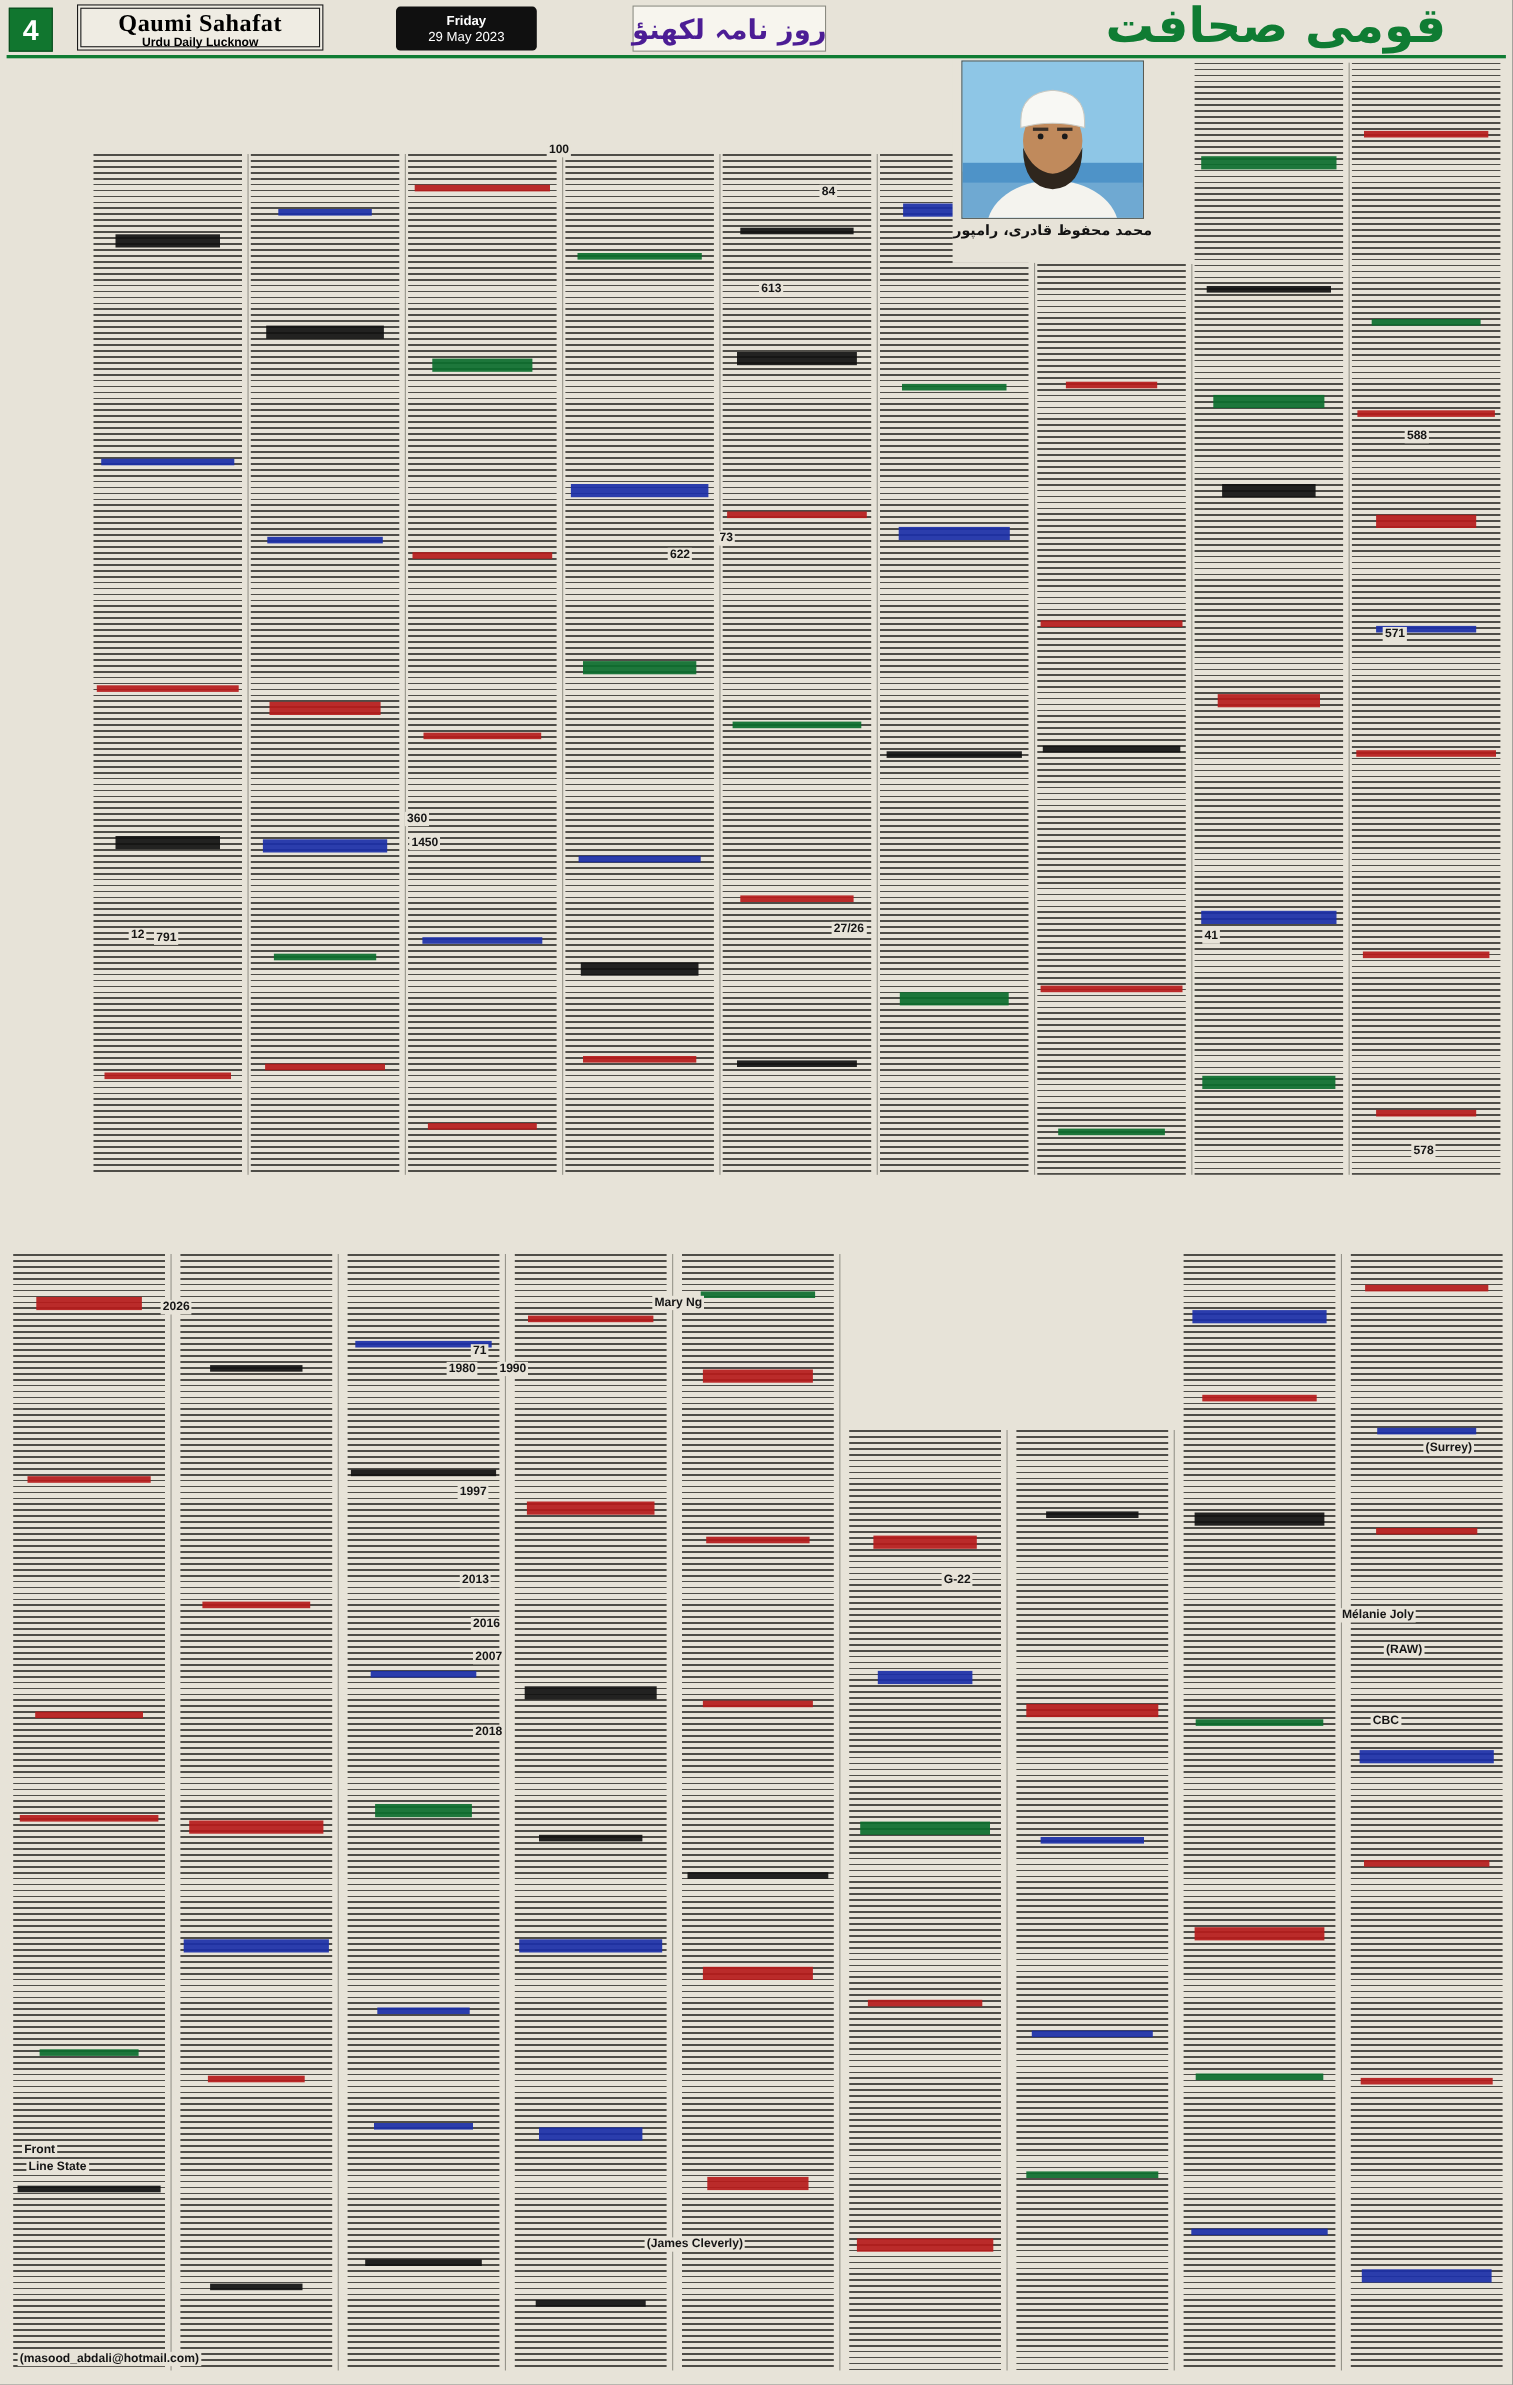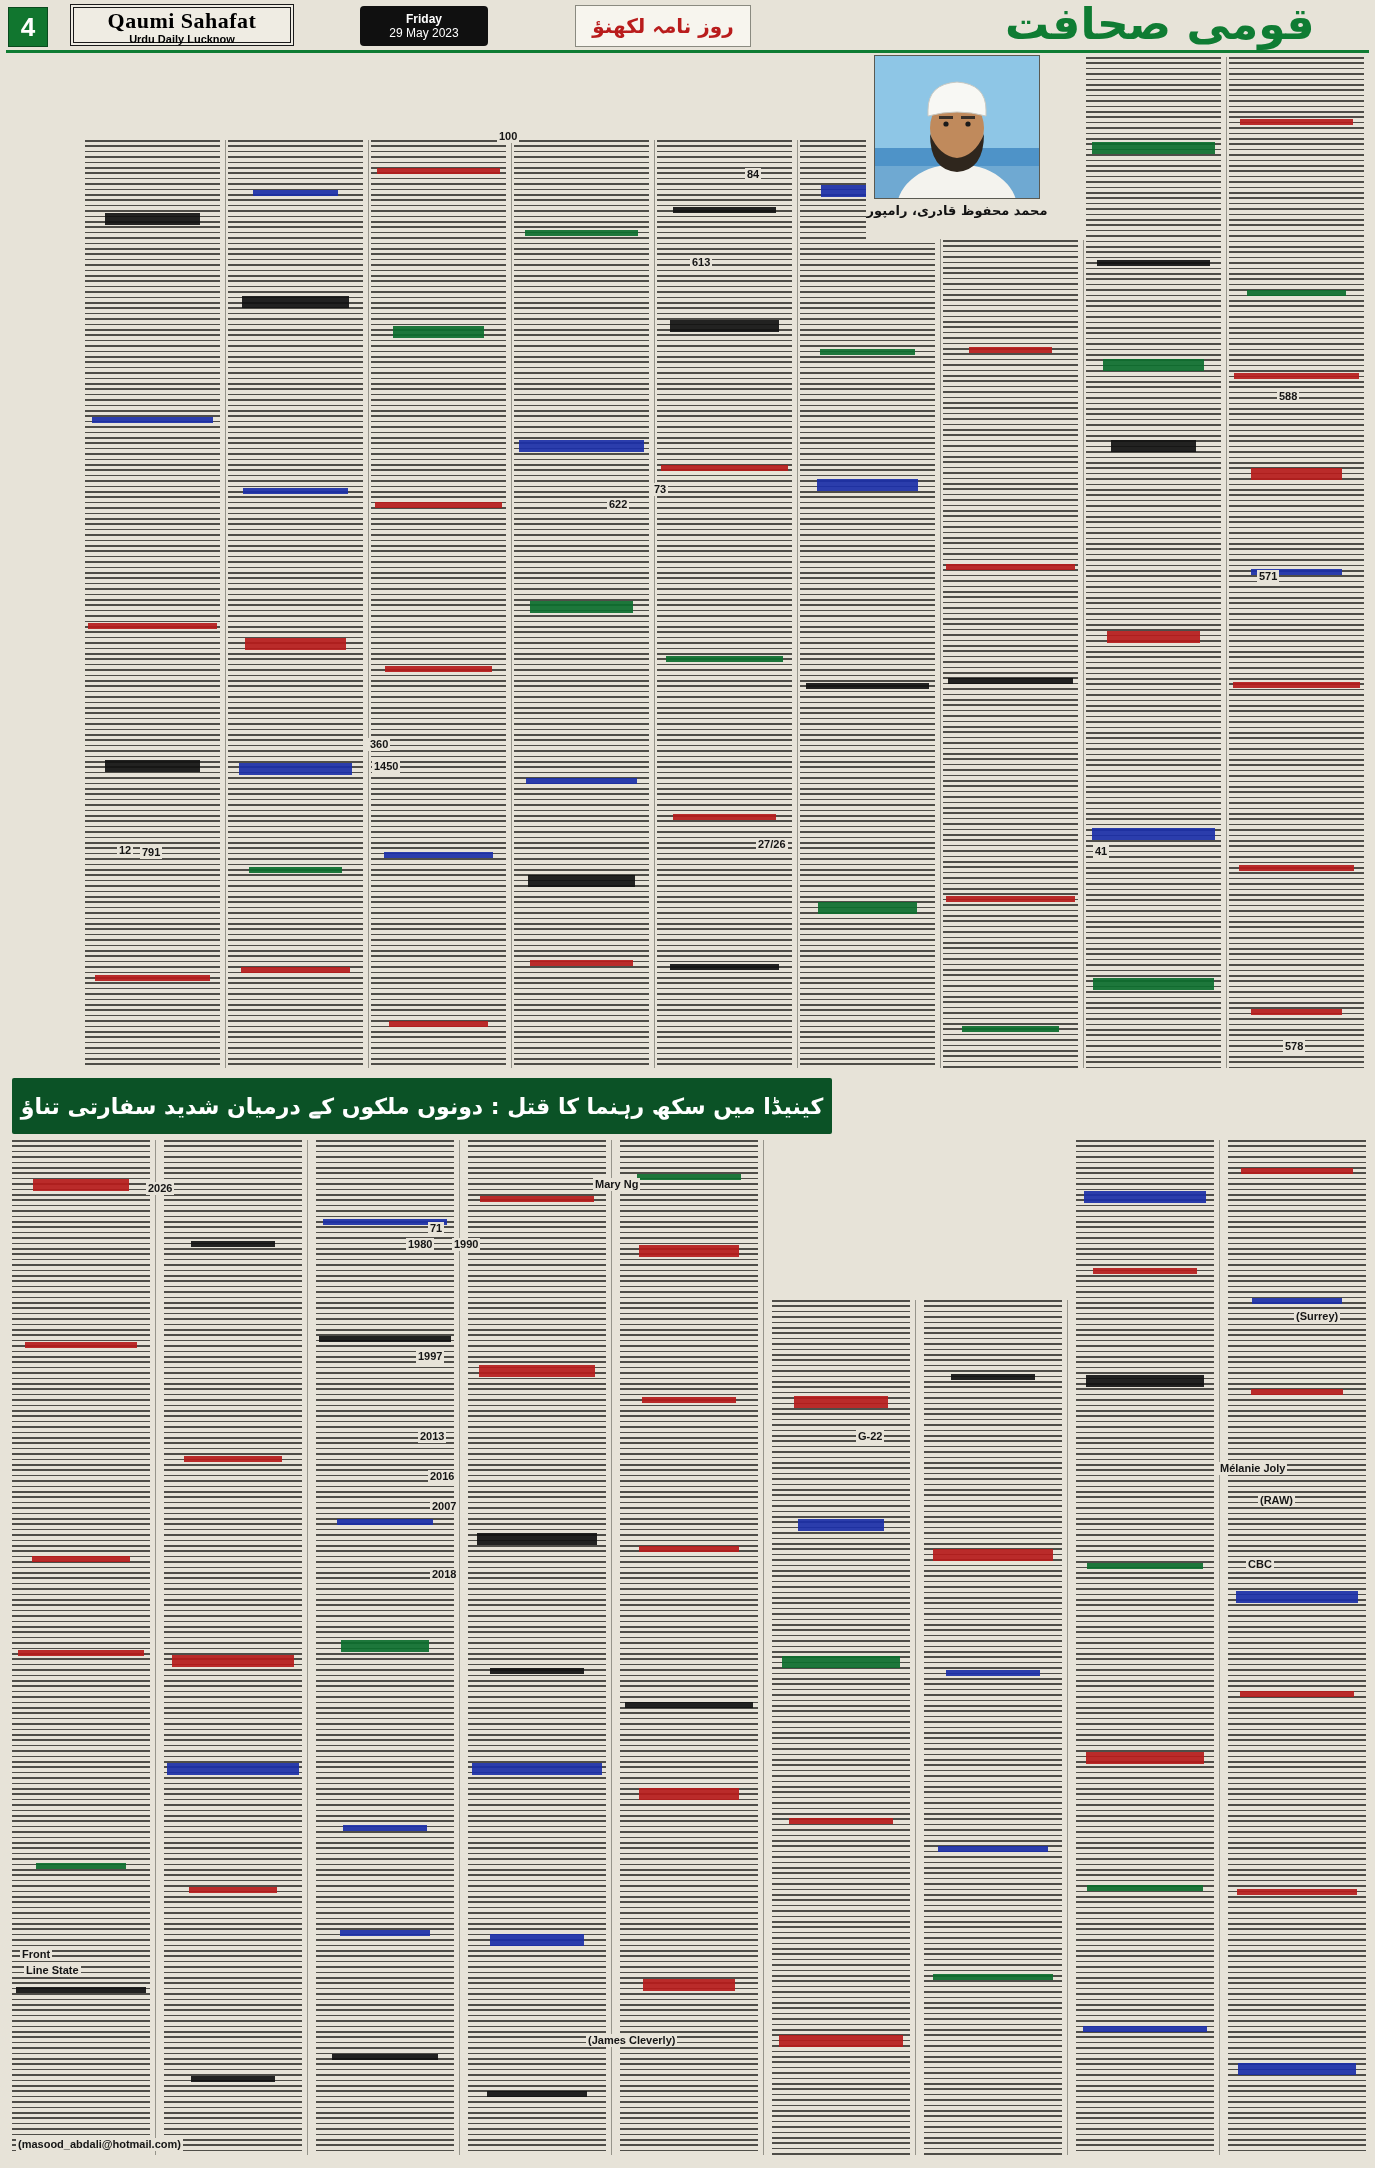--- a/index.html
+++ b/index.html
@@ -13,22 +13,22 @@
   .mast-en{position:absolute;left:70px;top:4px;width:224px;height:42px;border:4px double #1a1a1a;
            background:#efece3;text-align:center;z-index:5;padding-top:1px;box-sizing:border-box;}
   .mast-en .t1{font:bold 22px "Liberation Serif",serif;letter-spacing:.5px;line-height:24px;}
   .mast-en .t2{font:bold 11px "Liberation Sans",sans-serif;line-height:12px;}
   .datebox{position:absolute;left:360px;top:6px;width:128px;height:40px;background:#101010;color:#fff;
            border-radius:4px;display:flex;flex-direction:column;align-items:center;justify-content:center;
            font-family:"Liberation Sans",sans-serif;z-index:5;}
   .datebox .d1{font-size:12px;font-weight:bold;line-height:14px;}
   .datebox .d2{font-size:12px;line-height:14px;}
   .callig{position:absolute;left:575px;top:5px;width:174px;height:40px;background:#f7f5ee;border:1px solid #8a8a80;
-          display:flex;align-items:center;justify-content:center;direction:rtl;color:#b91c1c;
-          font-weight:bold;font-size:20px;z-index:5;}
+          display:flex;align-items:center;justify-content:center;direction:rtl;color:#4c1d95;
+          font-weight:bold;font-size:25px;z-index:5;}
   .mast-ur{position:absolute;right:10px;top:-4px;width:360px;height:54px;display:flex;align-items:center;
            justify-content:flex-end;direction:rtl;color:#0f7c33;font-weight:bold;font-size:44px;z-index:5;}
   .rule-green{position:absolute;left:6px;right:6px;top:50px;height:3px;background:#0f7c33;z-index:5;}
 
   
   .headline1{position:absolute;left:85px;top:57px;width:792px;height:74px;background:#0b5226;color:#fff;
              display:flex;align-items:center;justify-content:center;direction:rtl;font-weight:bold;
              font-size:34px;overflow:hidden;z-index:3;border-radius:2px;}
   .photo1box{position:absolute;left:866px;top:53px;width:182px;height:186px;background:#e7e3d8;z-index:3;text-align:center;}
   .photo1box svg{display:block;margin:2px auto 0;border:1px solid #5a5a52;background:#8ec6e6;}
@@ -82,21 +82,20 @@
       <path d="M55 78 Q55 114 82 116 Q109 114 109 78 Q100 100 82 102 Q64 100 55 78 Z" fill="#2f261d"></path>
       <path d="M53 54 Q53 28 82 26 Q111 28 111 54 L111 60 Q82 52 53 60 Z" fill="#f8f8f4" stroke="#c9c9c2"></path>
       <circle cx="71" cy="68" r="2.6" fill="#1a1a1a"></circle>
       <circle cx="93" cy="68" r="2.6" fill="#1a1a1a"></circle>
       <rect x="64" y="60" width="14" height="3" fill="#3a3028"></rect>
       <rect x="86" y="60" width="14" height="3" fill="#3a3028"></rect>
     </svg>
     <div class="author1 fit" style="font-size: 13px;">محمد محفوظ قادری، رامپور</div>
   </div>
 
-  <div class="headline2 fit" style="font-size: 22px;">کینیڈا میں سکھ رہنما کا قتل : دونوں ملکوں کے درمیان شدید سفارتی تناؤ</div>
 
   <div id="cols">
       <div class="col fill ruled" style="left: 85px; top: 140px; width: 135px; height: 928px;">
         <i class="mk" style="top: 73px; height: 12px; width: 70.6233%; left: 14.6883%; background: rgb(17, 17, 17);"></i>
         <i class="mk" style="top: 277px; height: 6px; width: 90.0721%; left: 4.96397%; background: rgb(27, 47, 168);"></i>
         <i class="mk" style="top: 483px; height: 6px; width: 95.5949%; left: 2.20255%; background: rgb(182, 27, 27);"></i>
         <i class="mk" style="top: 620px; height: 12px; width: 70.7474%; left: 14.6263%; background: rgb(17, 17, 17);"></i>
         <i class="mk" style="top: 835px; height: 6px; width: 85.7517%; left: 7.12415%; background: rgb(182, 27, 27);"></i>
       </div>
       <div class="col fill ruled" style="left: 228px; top: 140px; width: 135px; height: 928px;">

